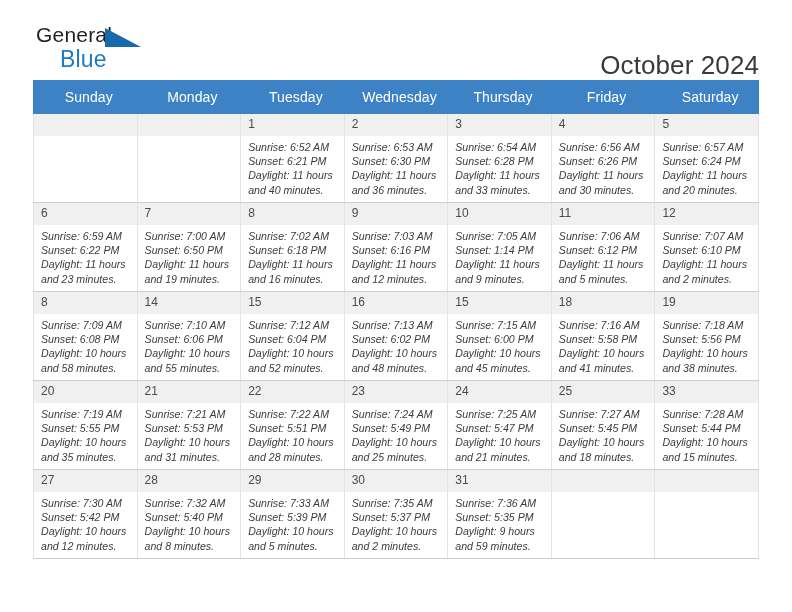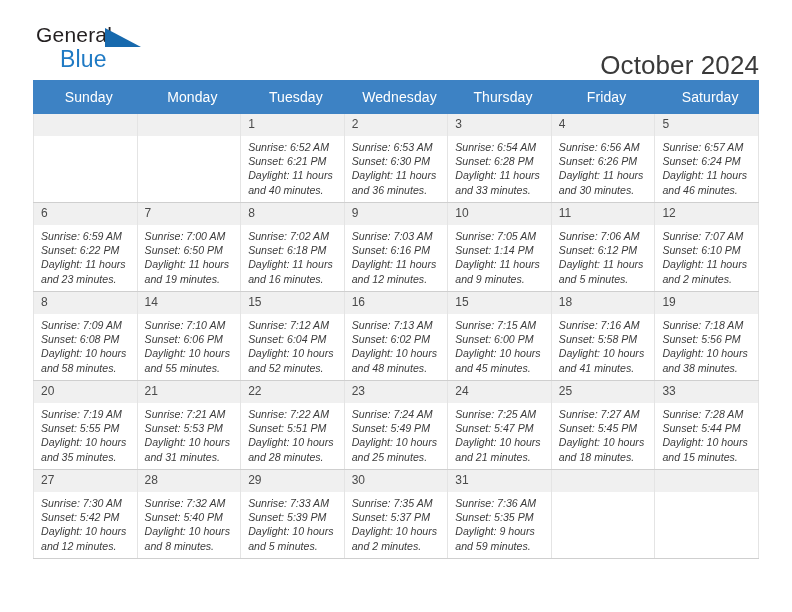--- a/index.html
+++ b/index.html
@@ -240,21 +240,21 @@
               </div>
             </div>
           </td>
           <td>
             <div class="cell-inner">
               <span class="daynum">5</span>
               <div class="lines">
                 <div>Sunrise: 6:57 AM</div>
                 <div>Sunset: 6:24 PM</div>
                 <div>Daylight: 11 hours</div>
-                <div>and 46 minutes.</div>
+                <div>and 20 minutes.</div>
               </div>
             </div>
           </td>
         </tr>
         <tr class="week">
           <td>
             <div class="cell-inner">
               <span class="daynum">6</span>
               <div class="lines">
                 <div>Sunrise: 6:59 AM</div>

